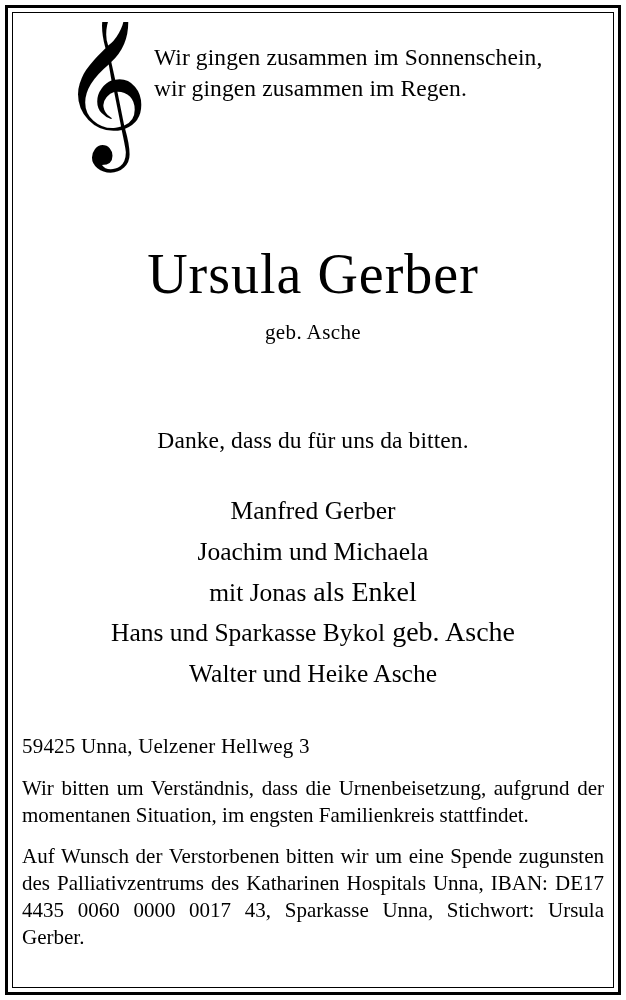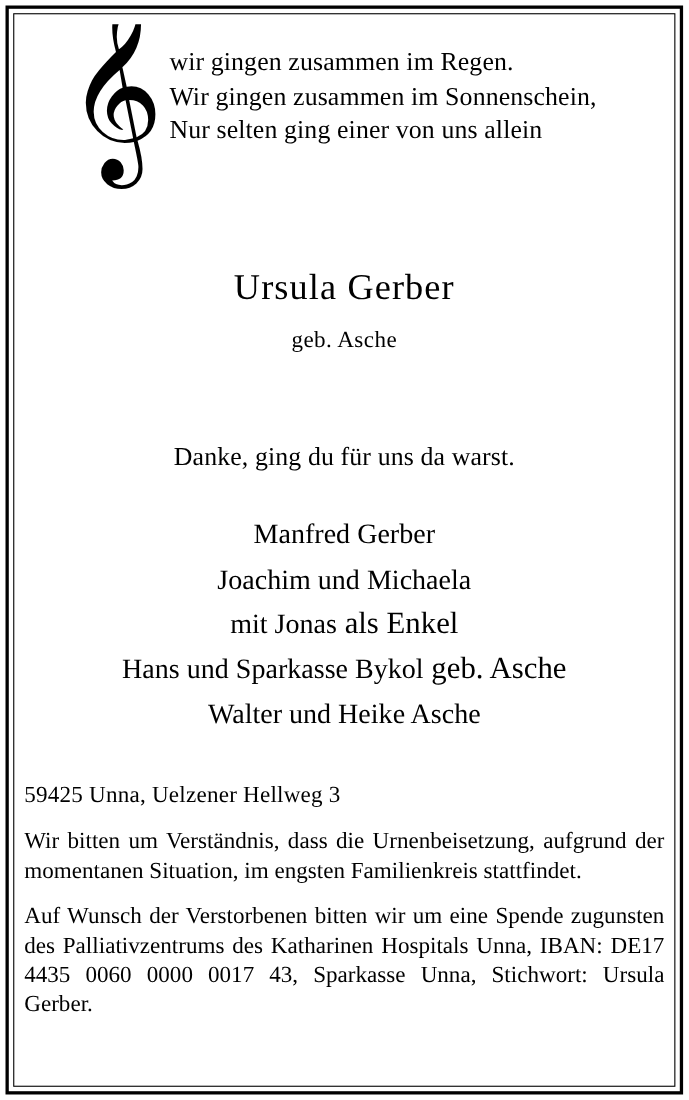--- a/index.html
+++ b/index.html
@@ -77,21 +77,21 @@
     line-height: 1.30;
     letter-spacing: 0.1px;
   }
   .verse div {
     white-space: nowrap;
   }
 
   
   .name {
     text-align: center;
-    font-size: 33px;
+    font-size: 56px;
     letter-spacing: 1px;
     margin-top: 48px;
     line-height: 1.05;
   }
   .maiden {
     text-align: center;
     font-size: 21px;
     margin-top: 16px;
     letter-spacing: 0.4px;
   }
@@ -158,31 +158,30 @@
   <div class="frame-outer"></div>
   <div class="frame-inner"></div>
 
   <div class="content">
 
     <div class="top-block">
       <div class="clef">
           <span>𝄞</span>
         </div>
       <div class="verse">
+        <div>Wir gingen zusammen im Sonnenschein,</div>
         <div>wir gingen zusammen im Regen.</div>
-        <div>Wir gingen zusammen im Sonnenschein,</div>
-        <div>Nur selten ging einer von uns allein</div>
       </div>
     </div>
 
     <div class="name">Ursula Gerber</div>
     <div class="maiden">geb. Asche</div>
 
 
-    <div class="thanks">Danke, ging du für uns da warst.</div>
+    <div class="thanks">Danke, dass du für uns da bitten.</div>
 
     <div class="family">
       <div>
         <span>Manfred Gerber</span><span class="small"></span>
       </div>
       <div>
         <span>Joachim und Michaela</span><span class="small"></span>
       </div>
       <div>
         <span>mit Jonas</span><span class="small"> als Enkel</span>

